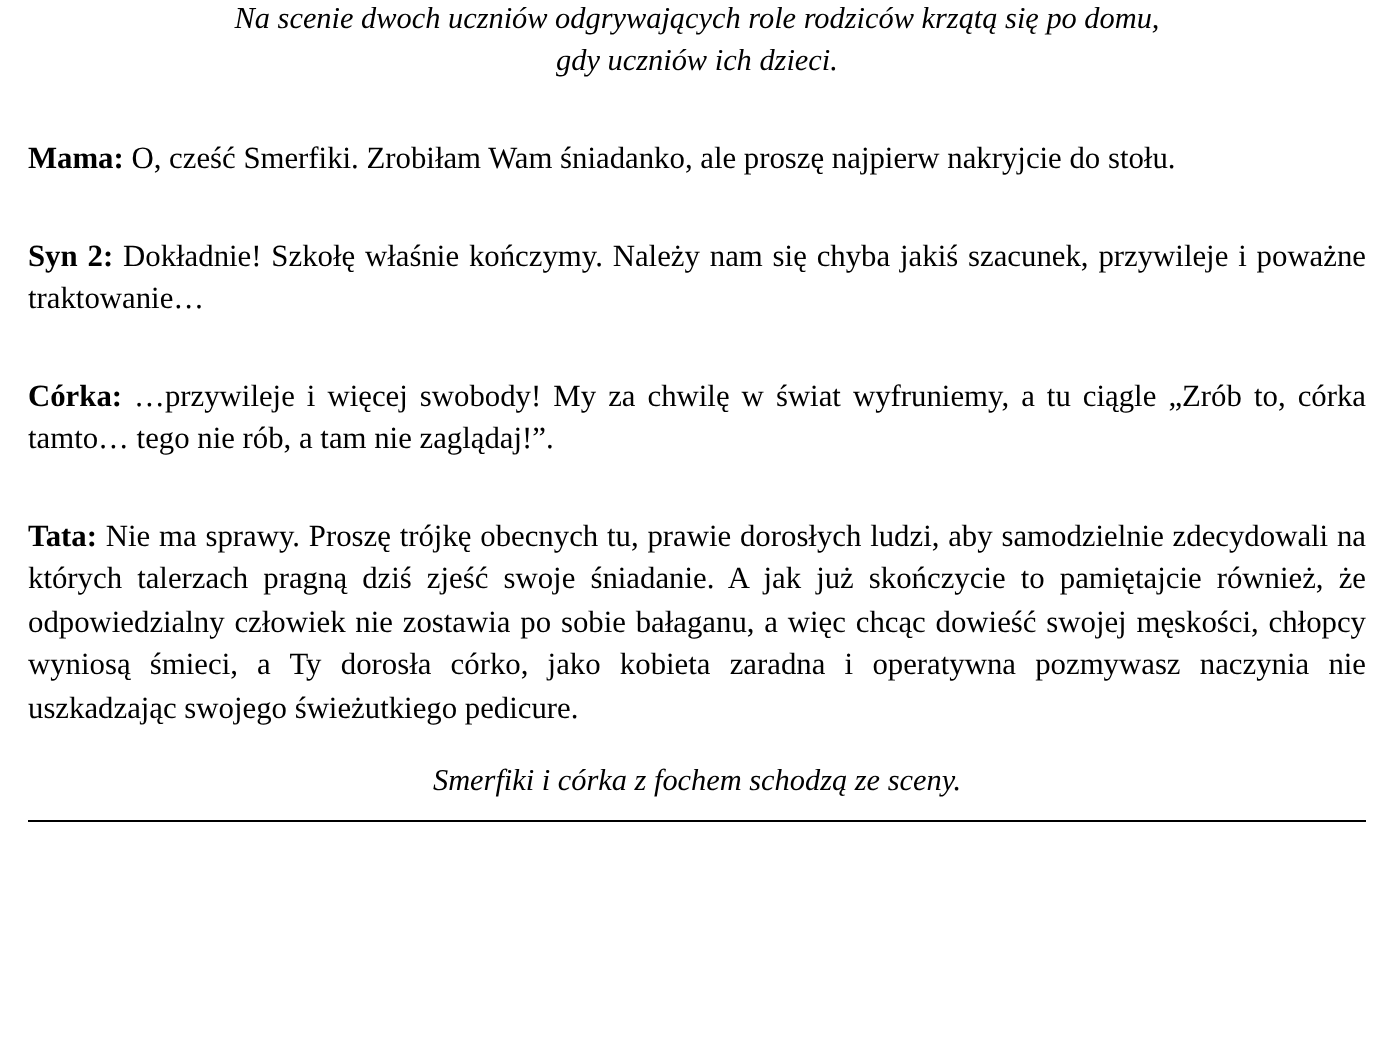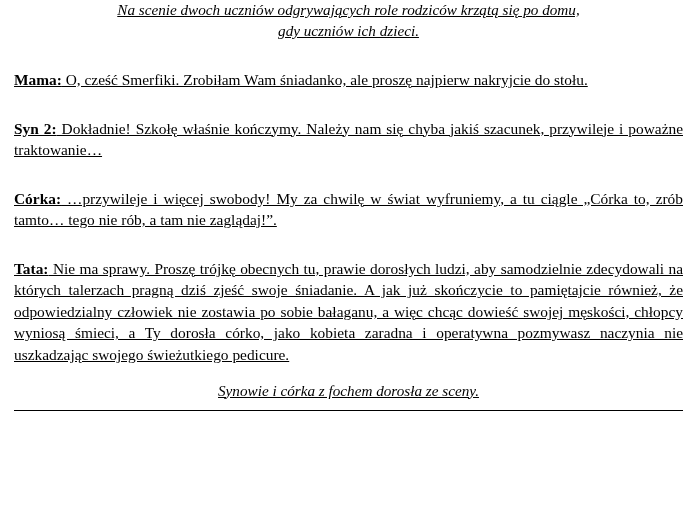--- a/index.html
+++ b/index.html
@@ -13,21 +13,20 @@
     font-family: "Liberation Serif", serif;
     color: #000000;
     overflow: hidden;
   }
   .page {
     width: 697px;
     height: 520px;
     box-sizing: border-box;
     padding: 0 14px 0 14px;
     position: relative;
-    text-decoration: underline;
   }
   .stage-direction {
     text-align: center;
     font-style: italic;
     font-size: 15.2px;
     line-height: 1.38;
   }
   .stage-direction.top {
     padding-top: 0px;
   }
@@ -70,25 +69,25 @@
   <p class="line">
     <span class="speaker">Mama:</span><span> O, cześć Smerfiki. Zrobiłam Wam śniadanko, ale proszę najpierw nakryjcie do stołu.</span>
   </p>
 
 
   <p class="line">
     <span class="speaker">Syn  2:</span><span> Dokładnie! Szkołę właśnie kończymy. Należy nam się chyba jakiś szacunek, przywileje i poważne traktowanie…</span>
   </p>
 
   <p class="line">
-    <span class="speaker">Córka:</span><span> …przywileje i więcej swobody! My za chwilę w świat wyfruniemy, a tu ciągle „Córka to, zrób tamto… tego nie rób, a tam nie zaglądaj!”.</span>
+    <span class="speaker">Córka:</span><span> …przywileje i więcej swobody! My za chwilę w świat wyfruniemy, a tu ciągle „Zrób to, córka tamto… tego nie rób, a tam nie zaglądaj!”.</span>
   </p>
 
   <p class="line">
     <span class="speaker">Tata:</span><span> Nie ma sprawy. Proszę trójkę obecnych tu, prawie dorosłych ludzi, aby samodzielnie zdecydowali na których talerzach pragną dziś zjeść swoje śniadanie. A jak już skończycie to pamiętajcie również, że odpowiedzialny człowiek nie zostawia po sobie bałaganu, a więc chcąc dowieść swojej męskości, chłopcy wyniosą śmieci, a Ty dorosła córko, jako kobieta zaradna i operatywna pozmywasz naczynia nie uszkadzając swojego świeżutkiego pedicure.</span>
   </p>
 
 
-  <div class="closing">Synowie i córka z fochem dorosła ze sceny.</div>
+  <div class="closing">Smerfiki i córka z fochem schodzą ze sceny.</div>
 
   <hr class="divider">
 
 </div>
 
 </body></html>

